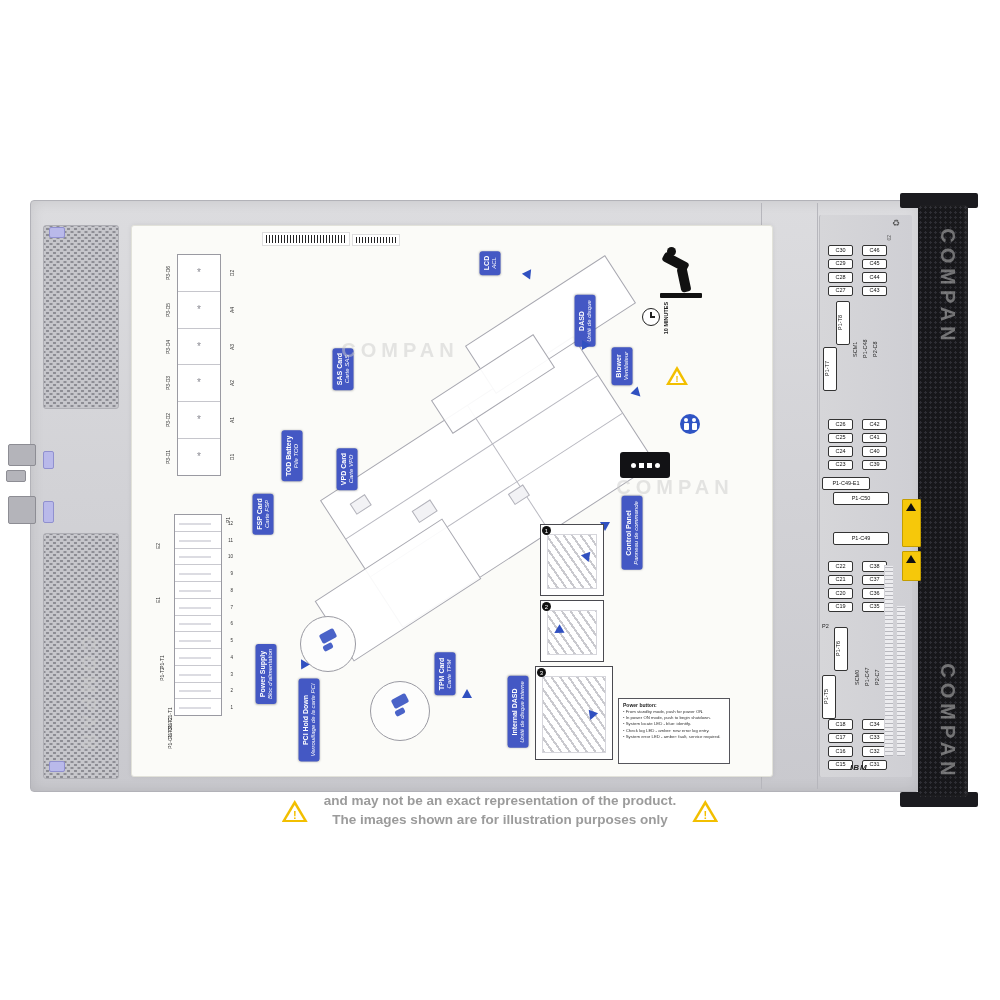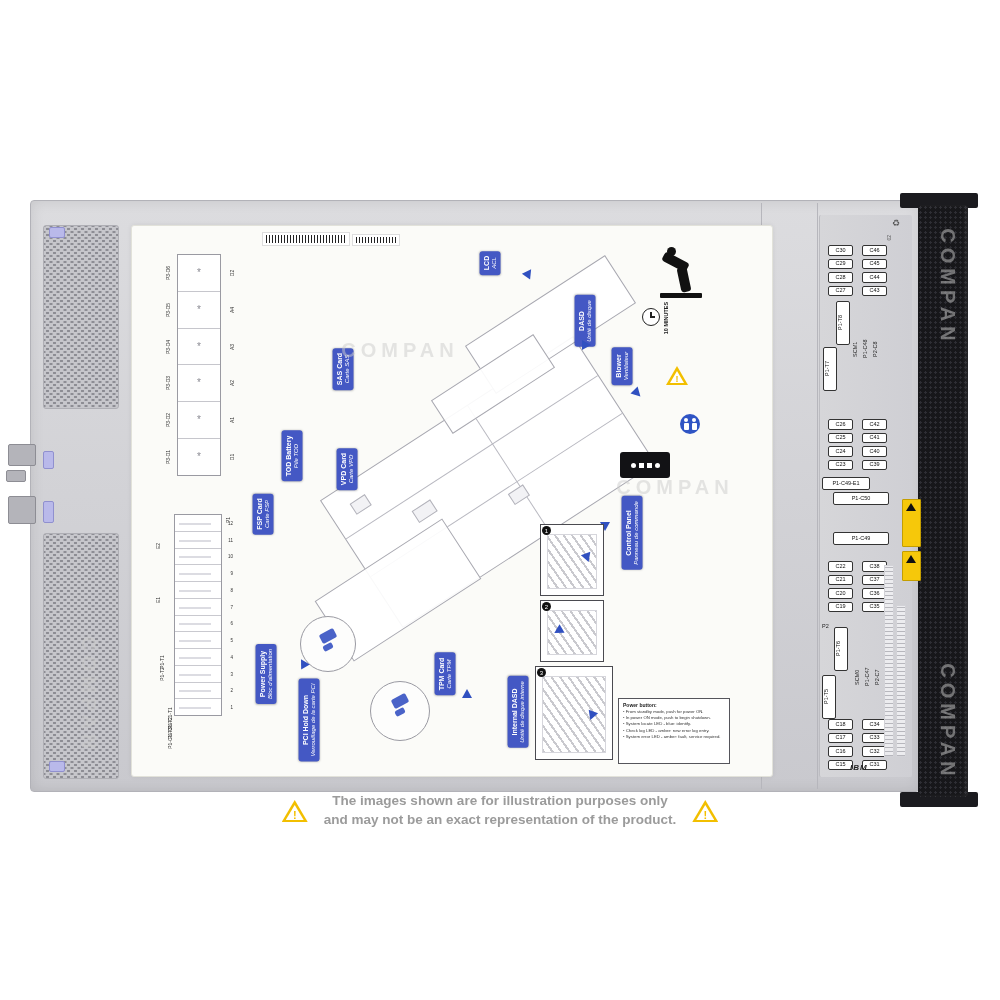--- a/index.html
+++ b/index.html
@@ -547,22 +547,22 @@
       <div class="wm" style="position: absolute; left: 88px; top: 695px; transform: translate(-50%, -50%) rotate(90deg);">COMPAN</div>
     </div>
 
   <div class="disclaimer">
     <div class="tri">
       <div class="t-out"></div>
       <div class="t-in"></div>
       <div class="t-glyph">!</div>
     </div>
     <div class="dis-text">
+      <div>and may not be an exact representation of the product.</div>
       <div>The images shown are for illustration purposes only</div>
-      <div>and may not be an exact representation of the product.</div>
     </div>
     <div class="tri">
       <div class="t-out"></div>
       <div class="t-in"></div>
       <div class="t-glyph">!</div>
     </div>
   </div>
 
 </div>
 

